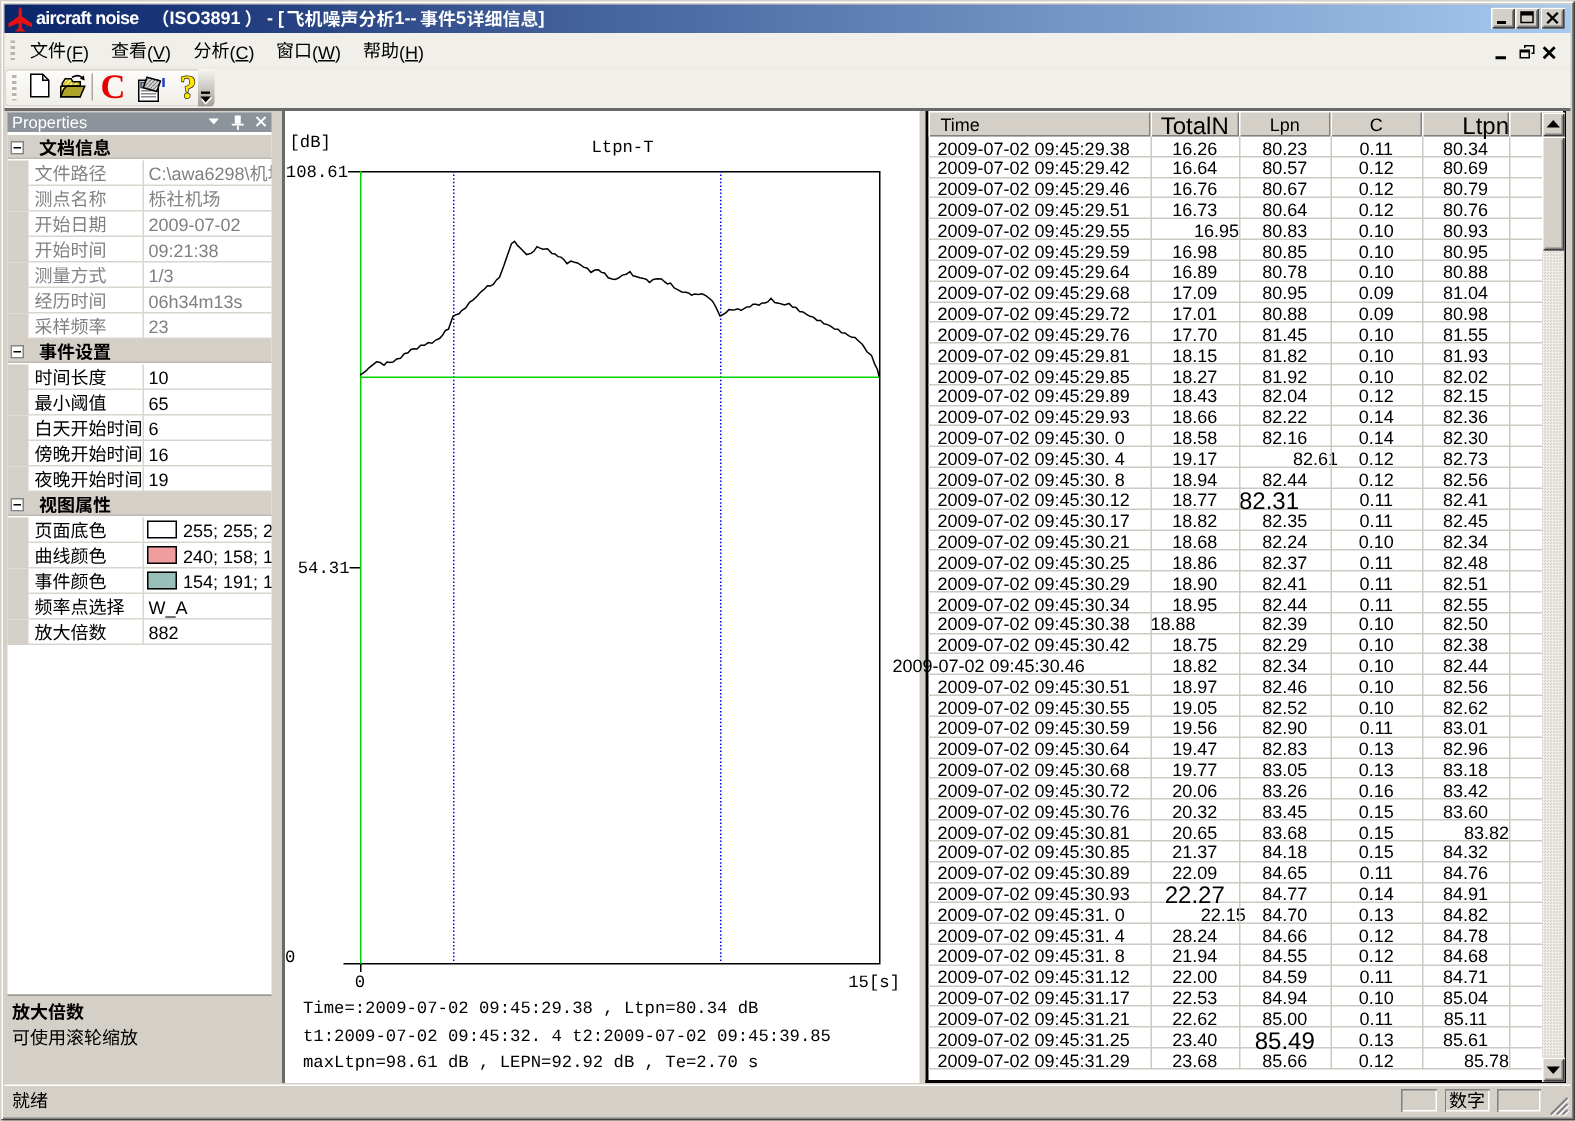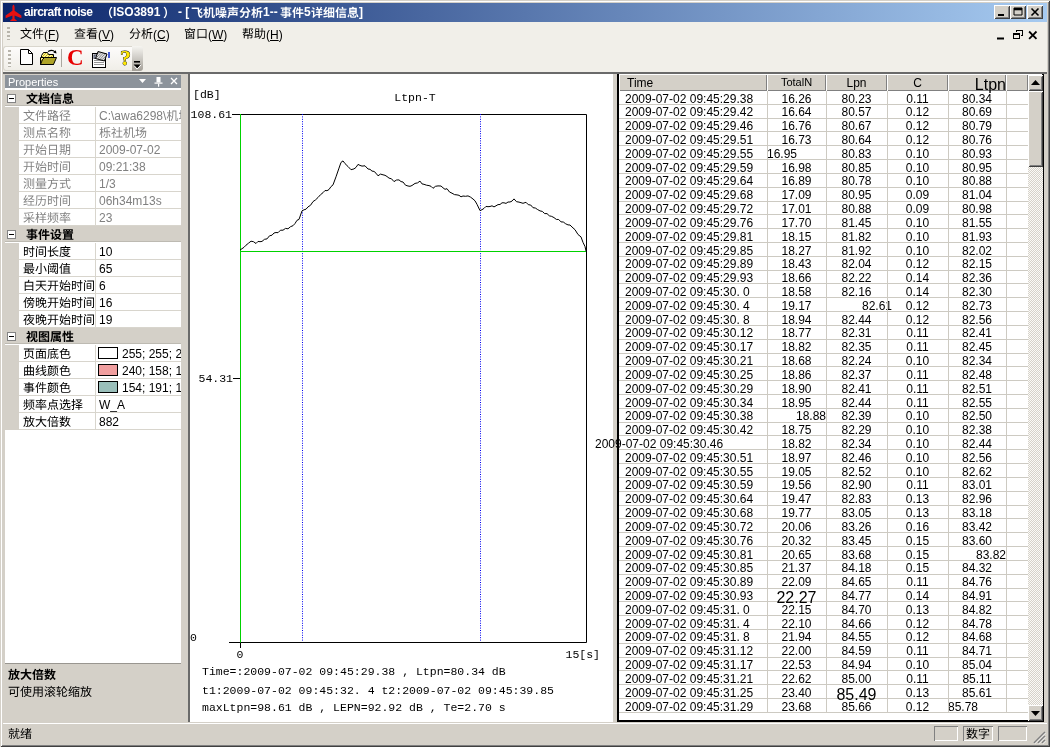--- a/index.html
+++ b/index.html
@@ -210,21 +210,21 @@
 <path d="M42 40.5 H396.5 V568.5 H39 M50.5 568.5 V574 M43 304.5 H50"></path>
 </g>
 <path d="M112.5 40 V568 M290.5 40 V568" stroke="#0000F0" stroke-width="1" stroke-dasharray="1 1.4" fill="none"></path>
 <path d="M50.5 40 V568.5 M50 177.5 H396" stroke="#00D200" fill="none"></path>
 <polyline points="50.0,176.0 52.0,174.7 54.0,173.3 56.0,171.2 58.5,169.2 61.0,167.2 63.5,167.7 66.0,169.5 68.0,167.4 70.0,167.7 72.0,167.4 74.5,165.3 77.0,164.9 79.5,161.8 82.0,161.2 84.0,159.0 86.0,158.5 88.0,158.7 90.5,156.2 93.0,156.2 95.5,154.4 98.0,154.8 100.5,152.7 103.0,151.7 105.0,149.5 107.0,146.3 109.0,145.4 112.0,136.9 114.0,135.8 116.0,135.2 118.0,132.9 120.5,131.3 123.0,127.6 125.5,125.9 128.0,123.5 130.5,120.7 133.0,118.7 135.0,116.5 137.0,116.7 139.0,115.5 141.0,112.6 143.0,110.9 146.0,102.8 149.0,94.1 151.0,88.4 153.0,86.9 155.0,89.6 158.0,92.5 161.0,95.7 164.0,94.9 166.0,93.4 168.0,90.4 170.0,91.4 172.0,92.1 175.0,91.8 178.0,95.0 180.0,95.3 182.0,97.1 184.0,97.4 186.0,99.2 188.0,101.8 190.5,100.1 193.0,100.8 195.0,101.3 197.0,102.5 199.0,104.1 201.5,104.8 204.0,107.6 206.5,106.0 209.0,105.9 211.0,107.6 213.0,108.0 215.5,111.2 218.0,112.0 220.0,112.3 222.0,111.5 225.0,109.4 227.5,108.9 230.0,107.1 232.0,109.9 234.0,110.3 236.5,111.2 239.0,111.6 241.0,112.3 243.0,114.3 245.5,112.3 248.0,111.9 251.0,112.0 253.0,113.8 255.0,115.3 257.0,114.7 259.5,118.0 262.0,119.2 264.5,120.6 267.0,120.9 269.0,121.3 271.0,122.8 273.0,122.0 275.5,122.3 278.0,121.9 280.5,123.1 283.0,125.0 285.0,126.8 287.0,130.3 290.0,136.6 292.0,135.7 294.0,134.4 296.0,132.4 298.0,132.7 300.0,132.5 302.0,131.8 304.0,132.9 306.0,131.8 308.0,130.6 310.0,130.5 312.0,128.8 314.0,128.8 316.0,129.4 318.0,128.0 320.0,128.0 322.0,127.1 324.0,124.9 326.5,127.7 329.0,128.1 331.0,128.7 333.0,129.3 336.0,128.3 338.3,130.7 340.7,131.0 343.0,133.7 345.3,134.0 347.7,135.6 350.0,136.9 352.3,137.4 354.7,139.6 357.0,139.6 359.3,141.8 361.7,142.4 364.0,143.6 366.3,145.4 368.7,145.5 371.0,147.9 373.3,148.0 375.7,149.8 378.0,150.9 380.0,151.0 382.0,153.0 385.0,155.7 388.0,160.5 391.0,162.9 393.0,168.4 395.0,172.5 396.0,177.0" fill="none" stroke="#000" stroke-width="1"></polyline>
 </svg>
     <div class="abs" style="left:617px;top:74px;width:427px;height:648px;background:#fff;border-left:2px solid #000;border-right:2px solid #000;border-bottom:2px solid #000"></div>
     <div class="abs" style="left:619px;top:74px;width:148px;height:17px;background:#D4D0C8;box-shadow:inset 1px 1px 0 #fff,inset -1px -1px 0 #808080"></div>
     <div class="abs" style="left:627px;top:76px;font-size:12px">Time</div>
     <div class="abs" style="left:767px;top:74px;width:59px;height:17px;background:#D4D0C8;box-shadow:inset 1px 1px 0 #fff,inset -1px -1px 0 #808080"></div>
-    <div class="abs" style="left:767px;top:76px;width:59px;text-align:center;font-size:11px">TotalN</div>
+    <div class="abs" style="left:767px;top:76px;width:59px;text-align:center;font-size:16px">TotalN</div>
     <div class="abs" style="left:826px;top:74px;width:61px;height:17px;background:#D4D0C8;box-shadow:inset 1px 1px 0 #fff,inset -1px -1px 0 #808080"></div>
     <div class="abs" style="left:826px;top:76px;width:61px;text-align:center;font-size:12px">Lpn</div>
     <div class="abs" style="left:887px;top:74px;width:61px;height:17px;background:#D4D0C8;box-shadow:inset 1px 1px 0 #fff,inset -1px -1px 0 #808080"></div>
     <div class="abs" style="left:887px;top:76px;width:61px;text-align:center;font-size:12px">C</div>
     <div class="abs" style="left:948px;top:74px;width:58px;height:17px;background:#D4D0C8;box-shadow:inset 1px 1px 0 #fff,inset -1px -1px 0 #808080"></div>
     <div class="abs" style="left:948px;top:76px;width:58px;text-align:right;font-size:16px">Ltpn</div>
     <div class="abs" style="left:1006px;top:74px;width:22px;height:17px;background:#D4D0C8;box-shadow:inset 1px 1px 0 #fff,inset -1px -1px 0 #808080"></div>
     <div class="abs" style="left:619px;top:91.00px;width:409px;height:13.82px;border-bottom:1px solid #CDCAC2"></div>
     <div class="abs" style="left:625px;top:91.50px;font-size:12px;white-space:pre">2009-07-02 09:45:29.38</div>
     <div class="abs" style="left:767px;top:91.50px;width:59px;text-align:center;font-size:12px">16.26</div>
@@ -244,21 +244,21 @@
     <div class="abs" style="left:887px;top:119.14px;width:61px;text-align:center;font-size:12px">0.12</div>
     <div class="abs" style="left:948px;top:119.14px;width:58px;text-align:center;font-size:12px">80.79</div>
     <div class="abs" style="left:619px;top:132.46px;width:409px;height:13.82px;border-bottom:1px solid #CDCAC2"></div>
     <div class="abs" style="left:625px;top:132.96px;font-size:12px;white-space:pre">2009-07-02 09:45:29.51</div>
     <div class="abs" style="left:767px;top:132.96px;width:59px;text-align:center;font-size:12px">16.73</div>
     <div class="abs" style="left:826px;top:132.96px;width:61px;text-align:center;font-size:12px">80.64</div>
     <div class="abs" style="left:887px;top:132.96px;width:61px;text-align:center;font-size:12px">0.12</div>
     <div class="abs" style="left:948px;top:132.96px;width:58px;text-align:center;font-size:12px">80.76</div>
     <div class="abs" style="left:619px;top:146.28px;width:409px;height:13.82px;border-bottom:1px solid #CDCAC2"></div>
     <div class="abs" style="left:625px;top:146.78px;font-size:12px;white-space:pre">2009-07-02 09:45:29.55</div>
-    <div class="abs" style="left:767px;top:146.78px;width:59px;text-align:left;font-size:12px">16.95</div>
+    <div class="abs" style="left:767px;top:146.78px;width:59px;text-align:right;font-size:12px">16.95</div>
     <div class="abs" style="left:826px;top:146.78px;width:61px;text-align:center;font-size:12px">80.83</div>
     <div class="abs" style="left:887px;top:146.78px;width:61px;text-align:center;font-size:12px">0.10</div>
     <div class="abs" style="left:948px;top:146.78px;width:58px;text-align:center;font-size:12px">80.93</div>
     <div class="abs" style="left:619px;top:160.10px;width:409px;height:13.82px;border-bottom:1px solid #CDCAC2"></div>
     <div class="abs" style="left:625px;top:160.60px;font-size:12px;white-space:pre">2009-07-02 09:45:29.59</div>
     <div class="abs" style="left:767px;top:160.60px;width:59px;text-align:center;font-size:12px">16.98</div>
     <div class="abs" style="left:826px;top:160.60px;width:61px;text-align:center;font-size:12px">80.85</div>
     <div class="abs" style="left:887px;top:160.60px;width:61px;text-align:center;font-size:12px">0.10</div>
     <div class="abs" style="left:948px;top:160.60px;width:58px;text-align:center;font-size:12px">80.95</div>
     <div class="abs" style="left:619px;top:173.92px;width:409px;height:13.82px;border-bottom:1px solid #CDCAC2"></div>
@@ -323,21 +323,21 @@
     <div class="abs" style="left:948px;top:298.80px;width:58px;text-align:center;font-size:12px">82.73</div>
     <div class="abs" style="left:619px;top:312.12px;width:409px;height:13.82px;border-bottom:1px solid #CDCAC2"></div>
     <div class="abs" style="left:625px;top:312.62px;font-size:12px;white-space:pre">2009-07-02 09:45:30. 8</div>
     <div class="abs" style="left:767px;top:312.62px;width:59px;text-align:center;font-size:12px">18.94</div>
     <div class="abs" style="left:826px;top:312.62px;width:61px;text-align:center;font-size:12px">82.44</div>
     <div class="abs" style="left:887px;top:312.62px;width:61px;text-align:center;font-size:12px">0.12</div>
     <div class="abs" style="left:948px;top:312.62px;width:58px;text-align:center;font-size:12px">82.56</div>
     <div class="abs" style="left:619px;top:325.94px;width:409px;height:13.82px;border-bottom:1px solid #CDCAC2"></div>
     <div class="abs" style="left:625px;top:326.44px;font-size:12px;white-space:pre">2009-07-02 09:45:30.12</div>
     <div class="abs" style="left:767px;top:326.44px;width:59px;text-align:center;font-size:12px">18.77</div>
-    <div class="abs" style="left:826px;top:326.44px;width:61px;text-align:center;font-size:12px">82.31</div>
+    <div class="abs" style="left:826px;top:326.44px;width:61px;text-align:left;font-size:16px">82.31</div>
     <div class="abs" style="left:887px;top:326.44px;width:61px;text-align:center;font-size:12px">0.11</div>
     <div class="abs" style="left:948px;top:326.44px;width:58px;text-align:center;font-size:12px">82.41</div>
     <div class="abs" style="left:619px;top:339.76px;width:409px;height:13.82px;border-bottom:1px solid #CDCAC2"></div>
     <div class="abs" style="left:625px;top:340.26px;font-size:12px;white-space:pre">2009-07-02 09:45:30.17</div>
     <div class="abs" style="left:767px;top:340.26px;width:59px;text-align:center;font-size:12px">18.82</div>
     <div class="abs" style="left:826px;top:340.26px;width:61px;text-align:center;font-size:12px">82.35</div>
     <div class="abs" style="left:887px;top:340.26px;width:61px;text-align:center;font-size:12px">0.11</div>
     <div class="abs" style="left:948px;top:340.26px;width:58px;text-align:center;font-size:12px">82.45</div>
     <div class="abs" style="left:619px;top:353.58px;width:409px;height:13.82px;border-bottom:1px solid #CDCAC2"></div>
     <div class="abs" style="left:625px;top:354.08px;font-size:12px;white-space:pre">2009-07-02 09:45:30.21</div>
@@ -358,21 +358,21 @@
     <div class="abs" style="left:887px;top:381.72px;width:61px;text-align:center;font-size:12px">0.11</div>
     <div class="abs" style="left:948px;top:381.72px;width:58px;text-align:center;font-size:12px">82.51</div>
     <div class="abs" style="left:619px;top:395.04px;width:409px;height:13.82px;border-bottom:1px solid #CDCAC2"></div>
     <div class="abs" style="left:625px;top:395.54px;font-size:12px;white-space:pre">2009-07-02 09:45:30.34</div>
     <div class="abs" style="left:767px;top:395.54px;width:59px;text-align:center;font-size:12px">18.95</div>
     <div class="abs" style="left:826px;top:395.54px;width:61px;text-align:center;font-size:12px">82.44</div>
     <div class="abs" style="left:887px;top:395.54px;width:61px;text-align:center;font-size:12px">0.11</div>
     <div class="abs" style="left:948px;top:395.54px;width:58px;text-align:center;font-size:12px">82.55</div>
     <div class="abs" style="left:619px;top:408.86px;width:409px;height:13.82px;border-bottom:1px solid #CDCAC2"></div>
     <div class="abs" style="left:625px;top:409.36px;font-size:12px;white-space:pre">2009-07-02 09:45:30.38</div>
-    <div class="abs" style="left:767px;top:409.36px;width:59px;text-align:right;font-size:12px">18.88</div>
+    <div class="abs" style="left:767px;top:409.36px;width:59px;text-align:left;font-size:12px">18.88</div>
     <div class="abs" style="left:826px;top:409.36px;width:61px;text-align:center;font-size:12px">82.39</div>
     <div class="abs" style="left:887px;top:409.36px;width:61px;text-align:center;font-size:12px">0.10</div>
     <div class="abs" style="left:948px;top:409.36px;width:58px;text-align:center;font-size:12px">82.50</div>
     <div class="abs" style="left:619px;top:422.68px;width:409px;height:13.82px;border-bottom:1px solid #CDCAC2"></div>
     <div class="abs" style="left:625px;top:423.18px;font-size:12px;white-space:pre">2009-07-02 09:45:30.42</div>
     <div class="abs" style="left:767px;top:423.18px;width:59px;text-align:center;font-size:12px">18.75</div>
     <div class="abs" style="left:826px;top:423.18px;width:61px;text-align:center;font-size:12px">82.29</div>
     <div class="abs" style="left:887px;top:423.18px;width:61px;text-align:center;font-size:12px">0.10</div>
     <div class="abs" style="left:948px;top:423.18px;width:58px;text-align:center;font-size:12px">82.38</div>
     <div class="abs" style="left:619px;top:436.50px;width:409px;height:13.82px;border-bottom:1px solid #CDCAC2"></div>
@@ -442,27 +442,27 @@
     <div class="abs" style="left:887px;top:575.20px;width:61px;text-align:center;font-size:12px">0.11</div>
     <div class="abs" style="left:948px;top:575.20px;width:58px;text-align:center;font-size:12px">84.76</div>
     <div class="abs" style="left:619px;top:588.52px;width:409px;height:13.82px;border-bottom:1px solid #CDCAC2"></div>
     <div class="abs" style="left:625px;top:589.02px;font-size:12px;white-space:pre">2009-07-02 09:45:30.93</div>
     <div class="abs" style="left:767px;top:589.02px;width:59px;text-align:center;font-size:16px">22.27</div>
     <div class="abs" style="left:826px;top:589.02px;width:61px;text-align:center;font-size:12px">84.77</div>
     <div class="abs" style="left:887px;top:589.02px;width:61px;text-align:center;font-size:12px">0.14</div>
     <div class="abs" style="left:948px;top:589.02px;width:58px;text-align:center;font-size:12px">84.91</div>
     <div class="abs" style="left:619px;top:602.34px;width:409px;height:13.82px;border-bottom:1px solid #CDCAC2"></div>
     <div class="abs" style="left:625px;top:602.84px;font-size:12px;white-space:pre">2009-07-02 09:45:31. 0</div>
-    <div class="abs" style="left:767px;top:602.84px;width:59px;text-align:center;font-size:12px">22.15</div>
+    <div class="abs" style="left:786px;top:602.84px;width:59px;text-align:center;font-size:12px">22.15</div>
     <div class="abs" style="left:826px;top:602.84px;width:61px;text-align:center;font-size:12px">84.70</div>
     <div class="abs" style="left:887px;top:602.84px;width:61px;text-align:center;font-size:12px">0.13</div>
     <div class="abs" style="left:948px;top:602.84px;width:58px;text-align:center;font-size:12px">84.82</div>
     <div class="abs" style="left:619px;top:616.16px;width:409px;height:13.82px;border-bottom:1px solid #CDCAC2"></div>
     <div class="abs" style="left:625px;top:616.66px;font-size:12px;white-space:pre">2009-07-02 09:45:31. 4</div>
-    <div class="abs" style="left:767px;top:616.66px;width:59px;text-align:center;font-size:12px">22.10</div>
+    <div class="abs" style="left:767px;top:616.66px;width:59px;text-align:center;font-size:12px">28.24</div>
     <div class="abs" style="left:826px;top:616.66px;width:61px;text-align:center;font-size:12px">84.66</div>
     <div class="abs" style="left:887px;top:616.66px;width:61px;text-align:center;font-size:12px">0.12</div>
     <div class="abs" style="left:948px;top:616.66px;width:58px;text-align:center;font-size:12px">84.78</div>
     <div class="abs" style="left:619px;top:629.98px;width:409px;height:13.82px;border-bottom:1px solid #CDCAC2"></div>
     <div class="abs" style="left:625px;top:630.48px;font-size:12px;white-space:pre">2009-07-02 09:45:31. 8</div>
     <div class="abs" style="left:767px;top:630.48px;width:59px;text-align:center;font-size:12px">21.94</div>
     <div class="abs" style="left:826px;top:630.48px;width:61px;text-align:center;font-size:12px">84.55</div>
     <div class="abs" style="left:887px;top:630.48px;width:61px;text-align:center;font-size:12px">0.12</div>
     <div class="abs" style="left:948px;top:630.48px;width:58px;text-align:center;font-size:12px">84.68</div>
     <div class="abs" style="left:619px;top:643.80px;width:409px;height:13.82px;border-bottom:1px solid #CDCAC2"></div>
@@ -487,21 +487,21 @@
     <div class="abs" style="left:625px;top:685.76px;font-size:12px;white-space:pre">2009-07-02 09:45:31.25</div>
     <div class="abs" style="left:767px;top:685.76px;width:59px;text-align:center;font-size:12px">23.40</div>
     <div class="abs" style="left:826px;top:685.76px;width:61px;text-align:center;font-size:16px">85.49</div>
     <div class="abs" style="left:887px;top:685.76px;width:61px;text-align:center;font-size:12px">0.13</div>
     <div class="abs" style="left:948px;top:685.76px;width:58px;text-align:center;font-size:12px">85.61</div>
     <div class="abs" style="left:619px;top:699.08px;width:409px;height:13.82px;border-bottom:1px solid #CDCAC2"></div>
     <div class="abs" style="left:625px;top:699.58px;font-size:12px;white-space:pre">2009-07-02 09:45:31.29</div>
     <div class="abs" style="left:767px;top:699.58px;width:59px;text-align:center;font-size:12px">23.68</div>
     <div class="abs" style="left:826px;top:699.58px;width:61px;text-align:center;font-size:12px">85.66</div>
     <div class="abs" style="left:887px;top:699.58px;width:61px;text-align:center;font-size:12px">0.12</div>
-    <div class="abs" style="left:948px;top:699.58px;width:58px;text-align:left;font-size:12px">85.78</div>
+    <div class="abs" style="left:948px;top:699.58px;width:58px;text-align:right;font-size:12px">85.78</div>
     <div class="abs" style="left:767px;top:91px;width:1px;height:622px;background:#CDCAC2"></div>
     <div class="abs" style="left:826px;top:91px;width:1px;height:622px;background:#CDCAC2"></div>
     <div class="abs" style="left:887px;top:91px;width:1px;height:622px;background:#CDCAC2"></div>
     <div class="abs" style="left:948px;top:91px;width:1px;height:622px;background:#CDCAC2"></div>
     <div class="abs" style="left:1006px;top:91px;width:1px;height:622px;background:#CDCAC2"></div>
     <div class="abs" style="left:1028px;top:91px;width:1px;height:622px;background:#CDCAC2"></div>
     <div class="abs" style="left:1028px;top:75px;width:15px;height:646px;background:repeating-conic-gradient(#FBFAF7 0% 25%, #D6D2CA 0% 50%) 0 0/2px 2px"></div>
     <div class="abs btn3" style="left:1028px;top:75px;width:15px;height:16px"></div>
     <svg class="abs" style="left:1031px;top:80px" width="9" height="6" viewBox="0 0 9 6">
       <path d="M4.5 0 L9 5 H0 Z" fill="#000"></path>

